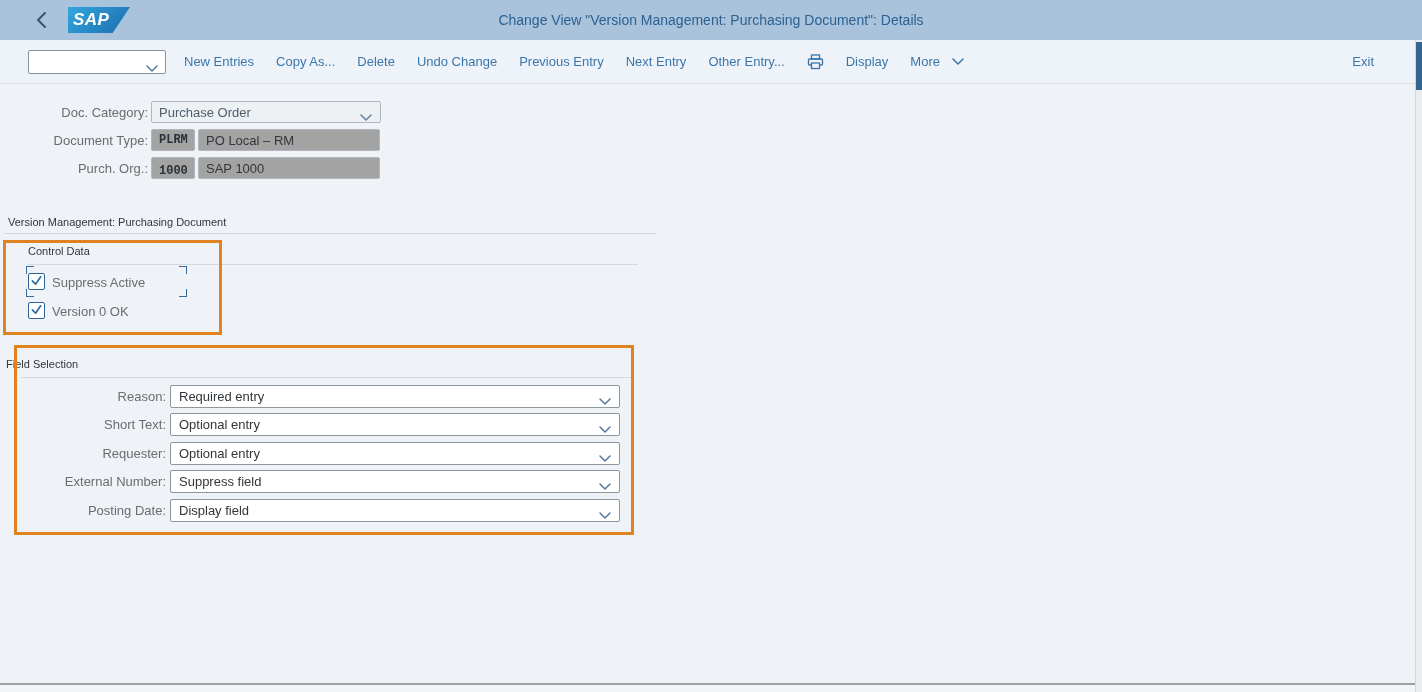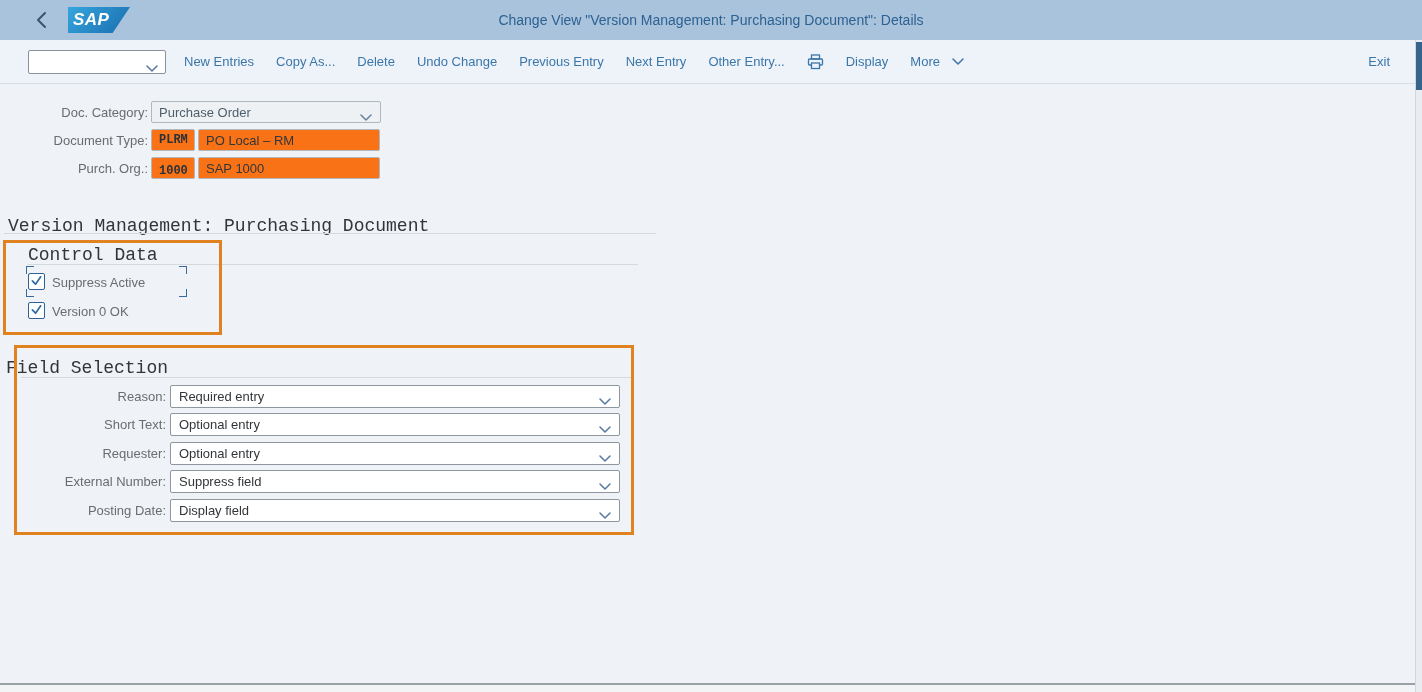--- a/index.html
+++ b/index.html
@@ -22,37 +22,37 @@
   .toolbar { position:absolute; top:40px; left:0; width:1422px; height:44px; background:#edf3f9;
     border-bottom:1px solid #d9dee3; display:flex; align-items:center; }
   .combo { position:relative; margin-left:28px; width:138px; height:24px; }
   .combo input { width:138px; height:24px; background:#fff; border:1px solid #89919a; border-radius:2px;
     font-family:"Liberation Sans",sans-serif; font-size:13px; padding:0 24px 0 8px; color:#32363a; }
   .combo .chev { position:absolute; right:8px; top:9px; pointer-events:none; }
   .tb-btn { color:#3b76ab; font-size:13px; margin-left:22px; white-space:nowrap; cursor:pointer; }
   .tb-btn.first { margin-left:18px; }
   .tb-icon { margin-left:22px; display:flex; align-items:center; cursor:pointer; }
   .tb-more { display:flex; align-items:center; gap:12px; }
-  .tb-exit { margin-left:auto; margin-right:32px; }
+  .tb-exit { margin-left:auto; margin-right:48px; }
 
   
   .scrollbar { position:absolute; left:1415px; top:40px; width:7px; height:652px;
     background:#e9edf0; border-left:1px solid #d2d7db; }
   .scroll-thumb { position:absolute; left:0; top:2px; width:6px; height:48px; background:#35658d; }
 
   
   .flabel { position:absolute; left:0; width:148px; text-align:right; color:#6a6d70; font-size:13px; }
-  .fbox { position:absolute; height:22px; border:1px solid #b0b7bd; border-radius:2px; background:#f97316;
+  .fbox { position:absolute; height:22px; border:1px solid #b0b7bd; border-radius:2px; background:#a3a3a3;
     display:flex; align-items:center; padding:0 7px; font-size:13px; color:#32363a; }
   .fbox.dd { background:#eef1f4; color:#4f5e6b; padding-right:26px; }
   .fbox .chev { position:absolute; right:8px; top:8px; }
   .code { font-family:"Liberation Mono", monospace; font-weight:bold; font-size:12px; color:#2b3138; }
 
   
-  .section-title { position:absolute; color:#32363a; font-size:18px;font-family:Liberation Mono, monospace; }
+  .section-title { position:absolute; color:#32363a; font-size:11px; }
   .hrule { position:absolute; height:1px; background:#d4d9dd; }
 
   
   .cb { position:absolute; width:17px; height:17px; background:#fff; border:1px solid #2d6298;
     border-radius:2px; display:flex; align-items:center; justify-content:center; cursor:pointer; }
   .cb-label { position:absolute; color:#6a6d70; font-size:13px; }
   .focus-corners { position:absolute; left:26px; top:266px; width:161px; height:31px; pointer-events:none; }
   .focus-corners i { position:absolute; width:8px; height:8px; border:0 solid #3a6a9b; }
   .focus-corners i.tl { left:0; top:0; border-left-width:1.5px; border-top-width:1.5px; }
   .focus-corners i.tr { right:0; top:0; border-right-width:1.5px; border-top-width:1.5px; }

